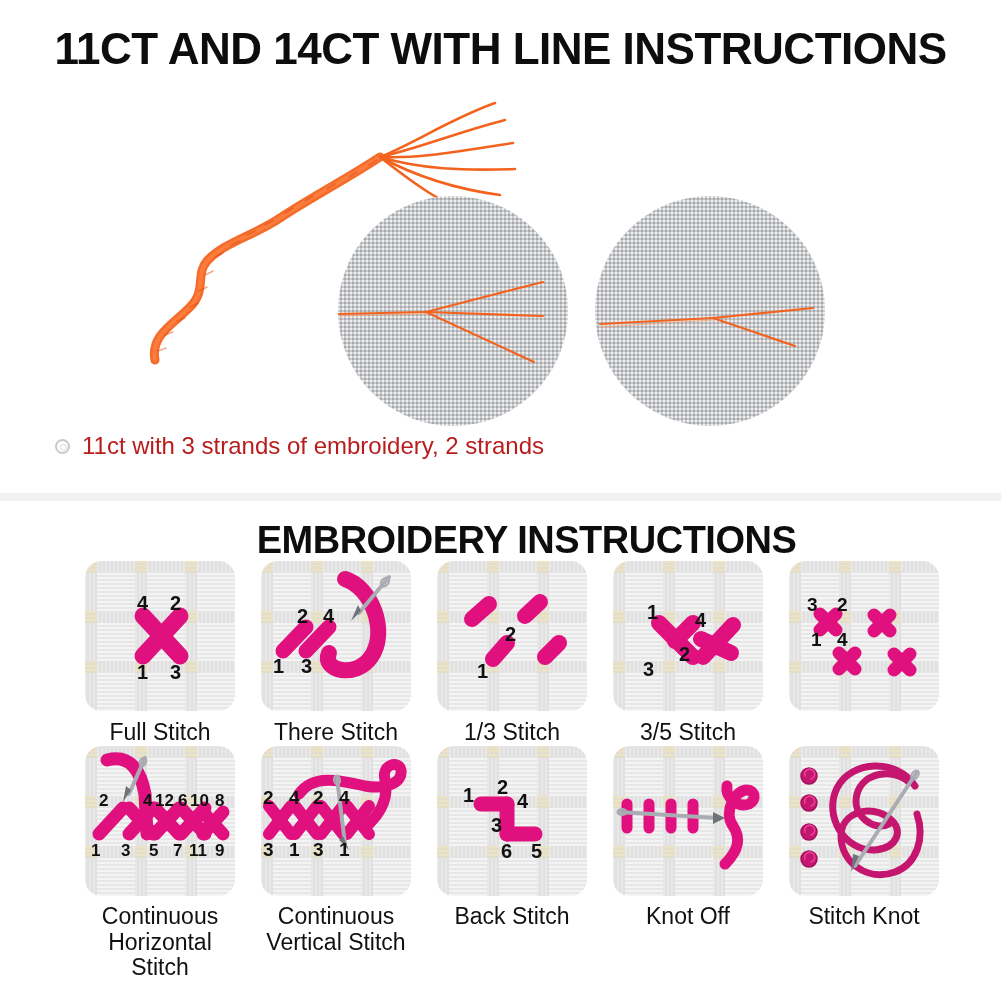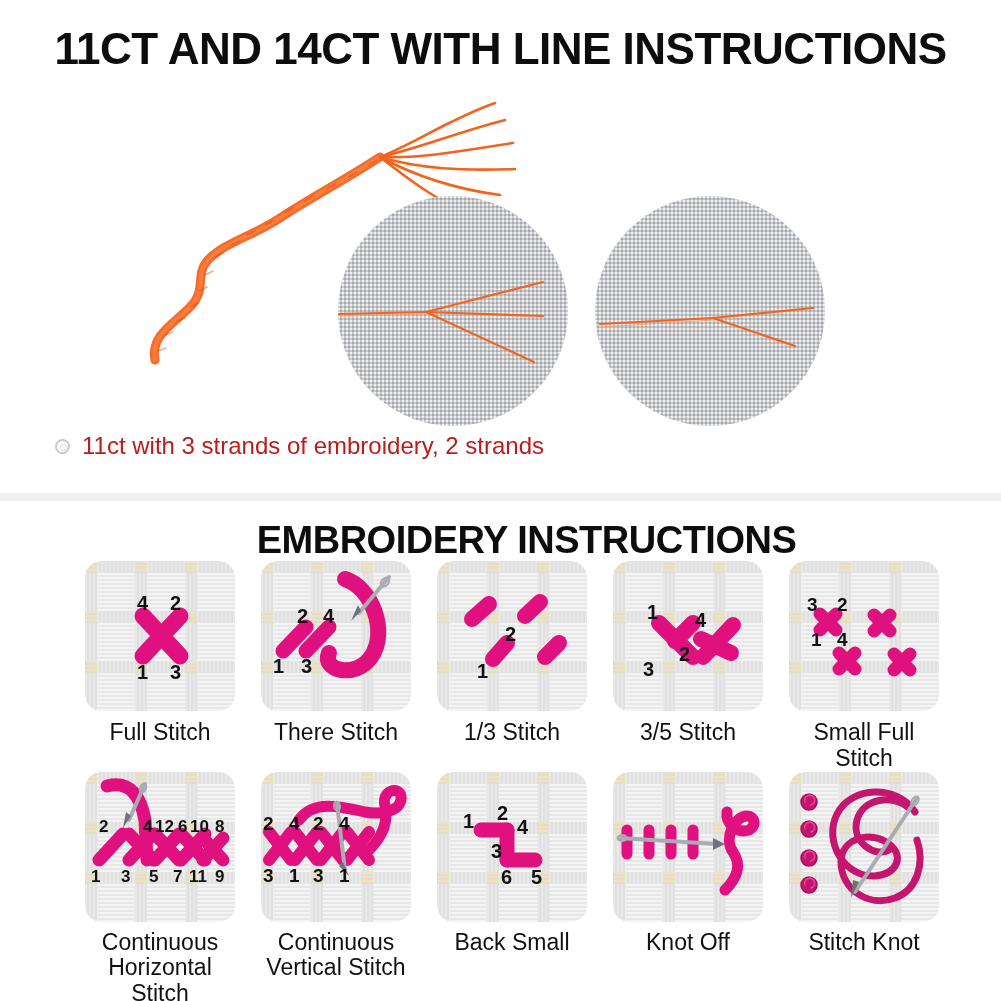--- a/index.html
+++ b/index.html
@@ -304,21 +304,20 @@
             </g>
             <g font-family="Liberation Sans, sans-serif" font-size="19" font-weight="bold" fill="#111">
               <text x="18" y="50">3</text>
               <text x="48" y="50">2</text>
               <text x="22" y="85">1</text>
               <text x="48" y="85">4</text>
             </g>
           </g>
         </svg>
       </div>
-      <div class="stitch-label">Small Full Stitch</div>
     </div>
 
     <div class="stitch-cell row2">
       <div class="tile">
         <svg width="150" height="150" viewBox="0 0 150 150">
           <g clip-path="url(#tileclip)">
             <rect width="150" height="150" fill="url(#weave)"></rect>
             <g stroke="#e0117f" stroke-width="13" stroke-linecap="round" fill="none">
               <path d="M14 88 L38 62"></path>
               <path d="M22 14 C 46 8, 56 26, 60 48 L62 88"></path>
@@ -409,21 +408,21 @@
               <text x="26" y="56">1</text>
               <text x="60" y="48">2</text>
               <text x="80" y="62">4</text>
               <text x="54" y="86">3</text>
               <text x="64" y="112">6</text>
               <text x="94" y="112">5</text>
             </g>
           </g>
         </svg>
       </div>
-      <div class="stitch-label">Back Small</div>
+      <div class="stitch-label">Back Stitch</div>
     </div>
 
     <div class="stitch-cell row2">
       <div class="tile">
         <svg width="150" height="150" viewBox="0 0 150 150">
           <g clip-path="url(#tileclip)">
             <rect width="150" height="150" fill="url(#weave)"></rect>
             <g stroke="#e0117f" stroke-width="11" stroke-linecap="round" fill="none">
               <path d="M14 58 L14 82"></path>
               <path d="M36 58 L36 82"></path>

